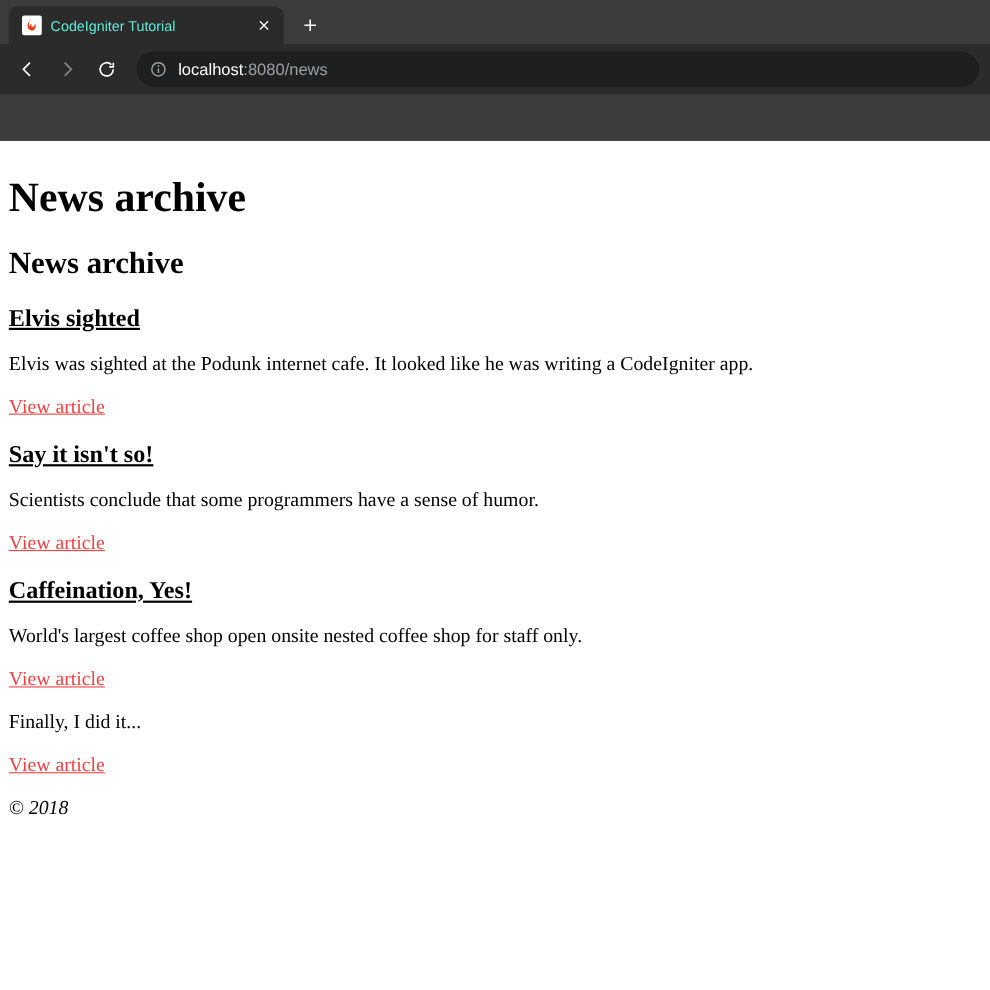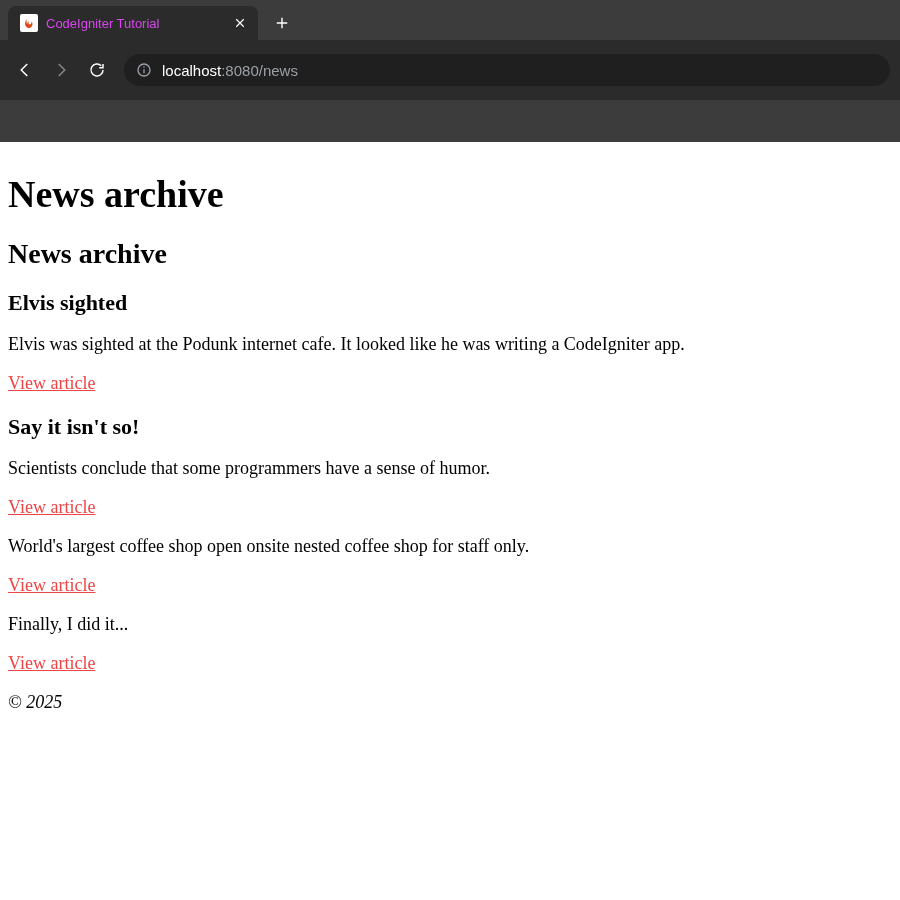--- a/index.html
+++ b/index.html
@@ -23,21 +23,21 @@
       display: flex;
       align-items: center;
       height: 40px;
       background: #3c3c3c;
       padding-top: 6px;
     }
     .tab {
       display: flex;
       align-items: center;
       background: #2b2b2b;
-      color: #d946ef;
+      color: #5eead4;
       height: 34px;
       padding: 0 10px 0 12px;
       border-top-left-radius: 8px;
       border-top-right-radius: 8px;
       min-width: 250px;
       max-width: 280px;
       margin-left: 8px;
       font-size: 13px;
       gap: 8px;
       position: relative;
@@ -81,21 +81,21 @@
       display: flex;
       align-items: center;
       justify-content: center;
       cursor: pointer;
       margin-left: 10px;
       font-size: 20px;
     }
     .toolbar {
       display: flex;
       align-items: center;
-      height: 60px;
+      height: 46px;
       background: #2b2b2b;
       padding: 0 10px;
       gap: 6px;
     }
     .nav-btn {
       width: 30px;
       height: 30px;
       display: flex;
       align-items: center;
       justify-content: center;
@@ -159,20 +159,21 @@
     }
     .page-content h2 {
       font-size: 28px;
       font-weight: bold;
       margin: 22px 0 20px 0;
     }
     .page-content h3 {
       font-size: 22px;
       font-weight: bold;
       margin: 20px 0 18px 0;
+      text-decoration: underline;
     }
     .page-content p {
       font-size: 18px;
       margin: 18px 0;
     }
     .page-content a {
       color: #ef4444;
       text-decoration: underline;
       font-size: 18px;
       display: inline-block;
@@ -246,20 +247,21 @@
   <h2>News archive</h2>
 
   <h3>Elvis sighted</h3>
   <p>Elvis was sighted at the Podunk internet cafe. It looked like he was writing a CodeIgniter app.</p>
   <p class="article-link-wrap"><a href="#">View article</a></p>
 
   <h3>Say it isn't so!</h3>
   <p>Scientists conclude that some programmers have a sense of humor.</p>
   <p class="article-link-wrap"><a href="#">View article</a></p>
 
+  <h3>Caffeination, Yes!</h3>
   <p>World's largest coffee shop open onsite nested coffee shop for staff only.</p>
   <p class="article-link-wrap"><a href="#">View article</a></p>
 
   <p>Finally, I did it...</p>
   <p class="article-link-wrap"><a href="#">View article</a></p>
 
-  <p><em>© 2025</em></p>
+  <p><em>© 2018</em></p>
 </div>
 
 </body></html>

